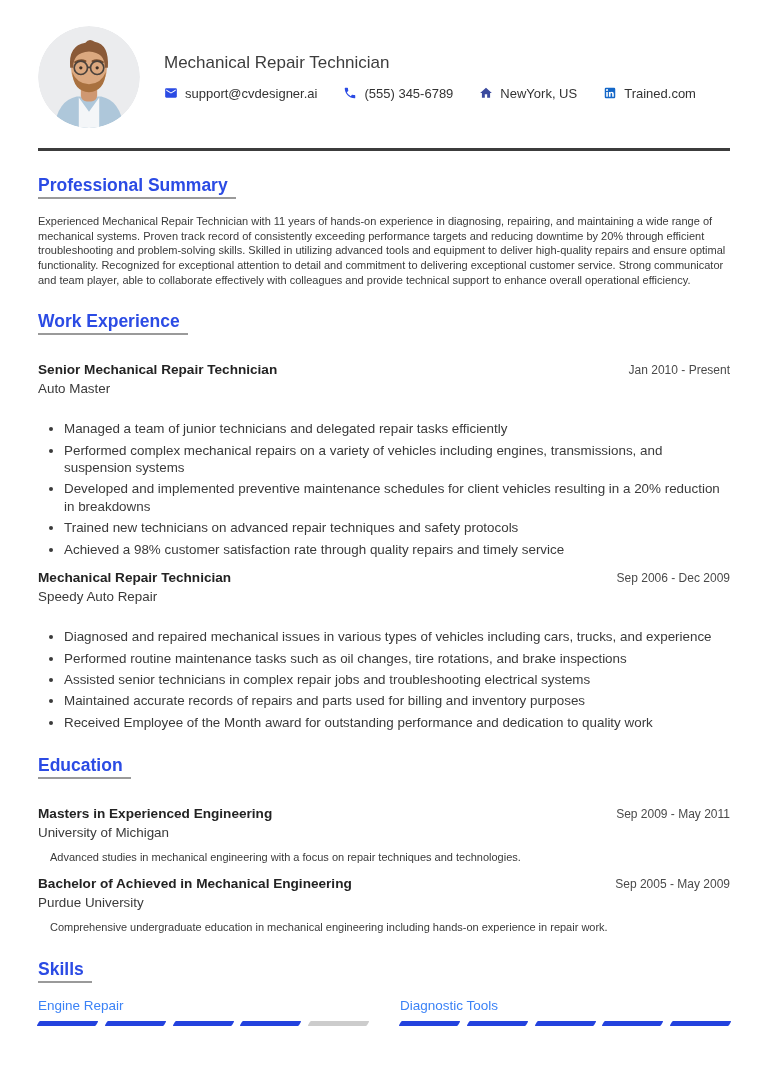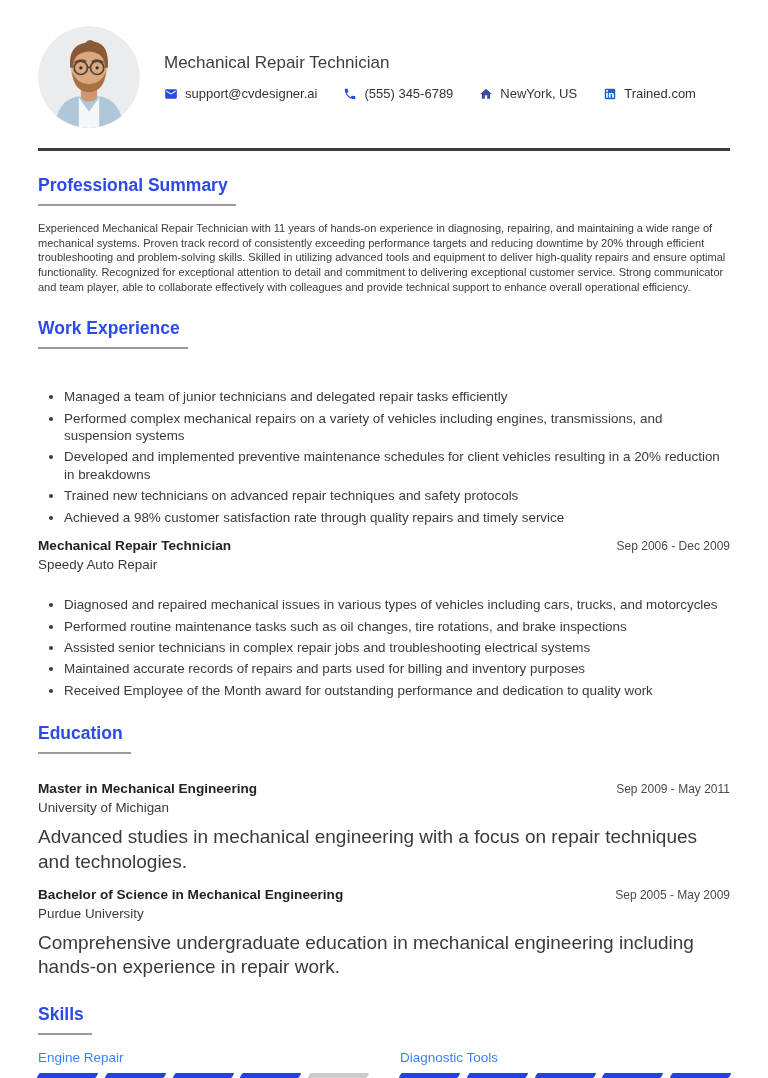--- a/index.html
+++ b/index.html
@@ -17,42 +17,42 @@
     width: 102px; height: 102px; border-radius: 50%;
     overflow: hidden; flex: 0 0 auto;
   }
   .header-text { flex: 1; }
   .name {
     margin: 0 0 6px 0; font-size: 30px; font-weight: 700;
     color: var(--accent); letter-spacing: .2px;
   }
   .job-title { font-size: 17px; color: #3d3d3d; margin-bottom: 13px; }
   .contact-row { display: flex; align-items: center; gap: 26px; font-size: 13px; color: #333; }
-  .contact { display: inline-flex; align-items: center; gap: 7px; cursor: pointer; }
+  .contact { display: inline-flex; gap: 7px; cursor: pointer; }
   .cicon { width: 14px; height: 14px; display: block; }
 
   .divider { height: 3px; background: var(--divider); margin-top: 20px; }
 
   
   section { margin-top: 24px; }
   .sec-h {
     display: inline-block; margin: 0 0 15px 0;
     font-size: 17.5px; font-weight: 700; color: var(--accent);
-    border-bottom: 2px solid #9a9a9a; padding: 0 8px 8px 0;
+    border-bottom: 2px solid #9a9a9a; padding: 0 8px 1px 0;
   }
   .summary { margin: 0; font-size: 11px; line-height: 1.33; }
 
   .entry { margin-top: 12px; }
   .entry-head { display: flex; justify-content: space-between; align-items: flex-start; }
   .entry-title { font-size: 13.6px; font-weight: 700; color: #232323; }
   .entry-sub { font-size: 13.4px; color: #3a3a3a; margin-top: 4px; }
   .entry-date { font-size: 12px; color: #4a4a4a; white-space: nowrap; padding-top: 1px; }
   .bullets { margin: 24px 0 0 0; padding-left: 26px; }
   .bullets li { font-size: 13.4px; line-height: 1.3; margin-bottom: 4px; }
-  .edu-desc { margin: 10px 0 0 0; font-size: 19px; line-height: 1.3; }
+  .edu-desc { margin: 10px 0 0 12px; font-size: 11px; line-height: 1.3; }
 
   
   .skills-grid { display: grid; grid-template-columns: 1fr 1fr; column-gap: 32px; }
   .skill { margin-bottom: 11px; }
   .skill-name { font-size: 13.5px; color: #3b82f6; margin-bottom: 8px; }
   .skill-bar { display: flex; gap: 9px; height: 5px; }
   .seg {
     flex: 1; height: 5px; background: var(--bar-gray);
     transform: skewX(-30deg); border-radius: 1px;
   }
@@ -124,66 +124,73 @@
 
   <section>
     <h2 class="sec-h">Professional Summary</h2>
     <p class="summary">Experienced Mechanical Repair Technician with 11 years of hands-on experience in diagnosing, repairing, and maintaining a wide range of mechanical systems. Proven track record of consistently exceeding performance targets and reducing downtime by 20% through efficient troubleshooting and problem-solving skills. Skilled in utilizing advanced tools and equipment to deliver high-quality repairs and ensure optimal functionality. Recognized for exceptional attention to detail and commitment to delivering exceptional customer service. Strong communicator and team player, able to collaborate effectively with colleagues and provide technical support to enhance overall operational efficiency.</p>
   </section>
 
   <section>
     <h2 class="sec-h">Work Experience</h2>
     <div id="jobs">
   <div class="entry">
+    <div class="entry-head">
+      <div>
+        <div class="entry-title">Senior Mechanical Repair Technician</div>
+        <div class="entry-sub">Auto Master</div>
+      </div>
+      <div class="entry-date">Jan 2010 - Present</div>
+    </div>
     <ul class="bullets">
             <li>Managed a team of junior technicians and delegated repair tasks efficiently</li>
             <li>Performed complex mechanical repairs on a variety of vehicles including engines, transmissions, and suspension systems</li>
             <li>Developed and implemented preventive maintenance schedules for client vehicles resulting in a 20% reduction in breakdowns</li>
             <li>Trained new technicians on advanced repair techniques and safety protocols</li>
             <li>Achieved a 98% customer satisfaction rate through quality repairs and timely service</li>
           </ul>
   </div>
 
   <div class="entry">
     <div class="entry-head">
       <div>
         <div class="entry-title">Mechanical Repair Technician</div>
         <div class="entry-sub">Speedy Auto Repair</div>
       </div>
       <div class="entry-date">Sep 2006 - Dec 2009</div>
     </div>
     <ul class="bullets">
-            <li>Diagnosed and repaired mechanical issues in various types of vehicles including cars, trucks, and motorcycles</li>
+            <li>Diagnosed and repaired mechanical issues in various types of vehicles including cars, trucks, and experience</li>
             <li>Performed routine maintenance tasks such as oil changes, tire rotations, and brake inspections</li>
             <li>Assisted senior technicians in complex repair jobs and troubleshooting electrical systems</li>
             <li>Maintained accurate records of repairs and parts used for billing and inventory purposes</li>
             <li>Received Employee of the Month award for outstanding performance and dedication to quality work</li>
           </ul>
   </div>
 </div>
   </section>
 
   <section>
     <h2 class="sec-h">Education</h2>
     <div id="edu">
   <div class="entry">
     <div class="entry-head">
       <div>
-        <div class="entry-title">Master in Mechanical Engineering</div>
+        <div class="entry-title">Masters in Experienced Engineering</div>
         <div class="entry-sub">University of Michigan</div>
       </div>
       <div class="entry-date">Sep 2009 - May 2011</div>
     </div>
     <p class="edu-desc">Advanced studies in mechanical engineering with a focus on repair techniques and technologies.</p>
   </div>
 
   <div class="entry">
     <div class="entry-head">
       <div>
-        <div class="entry-title">Bachelor of Science in Mechanical Engineering</div>
+        <div class="entry-title">Bachelor of Achieved in Mechanical Engineering</div>
         <div class="entry-sub">Purdue University</div>
       </div>
       <div class="entry-date">Sep 2005 - May 2009</div>
     </div>
     <p class="edu-desc">Comprehensive undergraduate education in mechanical engineering including hands-on experience in repair work.</p>
   </div>
 </div>
   </section>
 
   <section>

